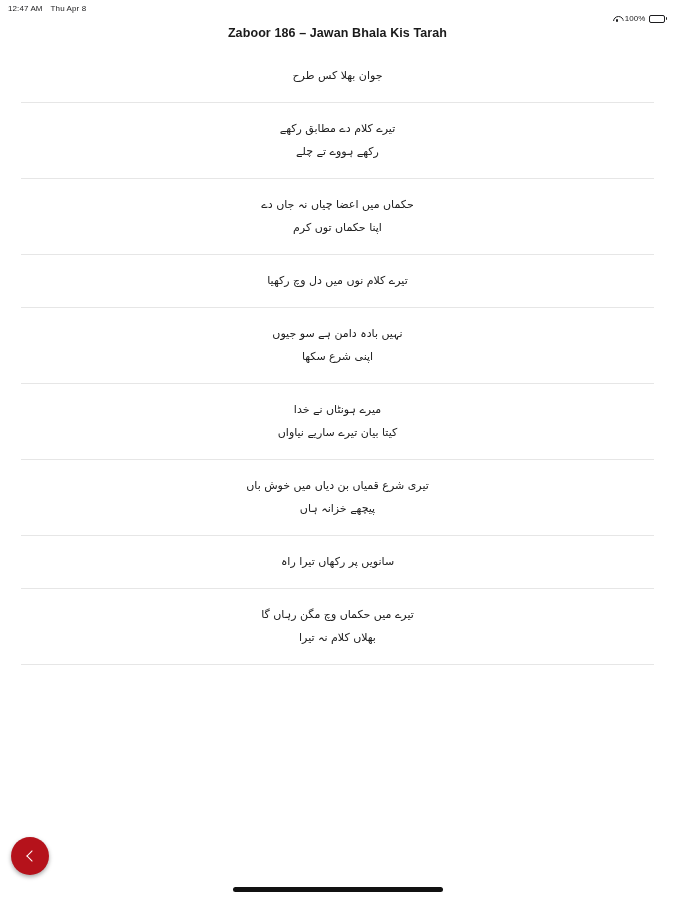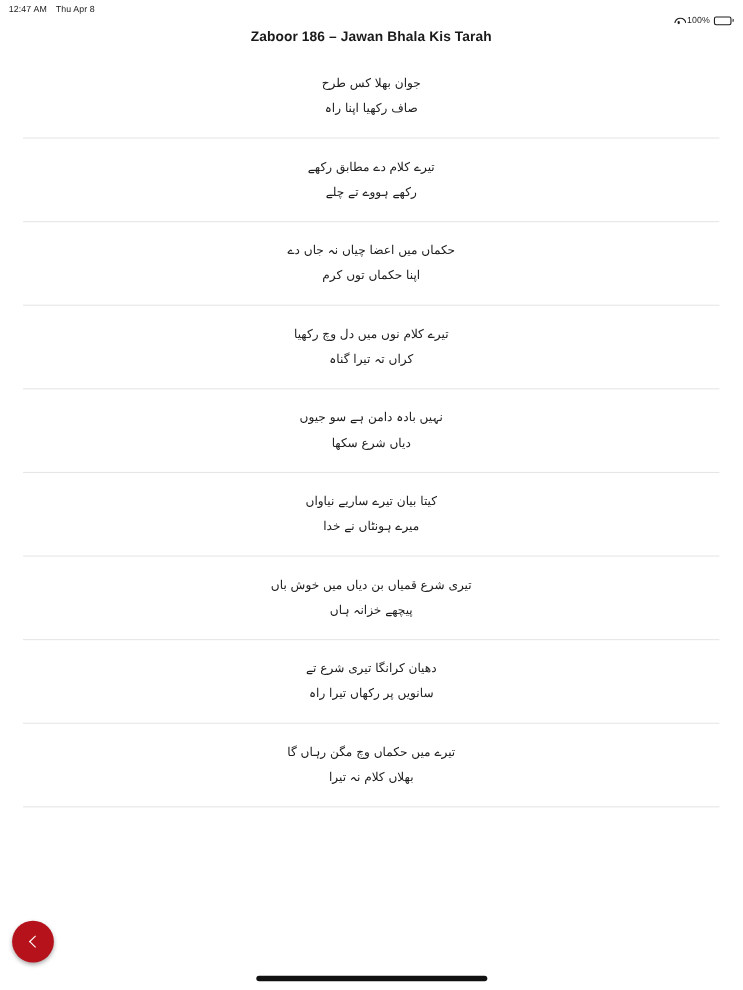--- a/index.html
+++ b/index.html
@@ -182,55 +182,52 @@
 </div>
 
 <div class="header">
   <div class="header-title">Zaboor 186 – Jawan Bhala Kis Tarah</div>
 </div>
 
 <div class="content">
 
   <div class="verse">
     <div class="verse-line">جوان بھلا کس طرح</div>
-    <div class="verse-line">صاف رکھیا اپنا راہ</div>
   </div>
 
   <div class="verse">
     <div class="verse-line">تیرے کلام دے مطابق رکھے</div>
     <div class="verse-line">رکھے ہووے تے چلے</div>
   </div>
 
   <div class="verse">
     <div class="verse-line">حکماں میں اعضا چیاں نہ جاں دے</div>
     <div class="verse-line">اپنا حکماں توں کرم</div>
   </div>
 
   <div class="verse">
     <div class="verse-line">تیرے کلام نوں میں دل وچ رکھیا</div>
-    <div class="verse-line">کراں تہ تیرا گناہ</div>
   </div>
 
   <div class="verse">
     <div class="verse-line">نہیں بادہ دامن ہے سو جیوں</div>
-    <div class="verse-line">دیاں شرع سکھا</div>
-  </div>
-
-  <div class="verse">
+    <div class="verse-line">اپنی شرع سکھا</div>
+  </div>
+
+  <div class="verse">
+    <div class="verse-line">میرے ہونٹاں نے خدا</div>
     <div class="verse-line">کیتا بیان تیرے ساریے نیاواں</div>
-    <div class="verse-line">میرے ہونٹاں نے خدا</div>
   </div>
 
   <div class="verse">
     <div class="verse-line">تیری شرع قمیاں بن دیاں میں خوش باں</div>
     <div class="verse-line">پیچھے خزانہ ہاں</div>
   </div>
 
   <div class="verse">
-    <div class="verse-line">دھیان کرانگا تیری شرع تے</div>
     <div class="verse-line">سانویں پر رکھاں تیرا راہ</div>
   </div>
 
   <div class="verse">
     <div class="verse-line">تیرے میں حکماں وچ مگن رہاں گا</div>
     <div class="verse-line">بھلاں کلام نہ تیرا</div>
   </div>
 
 </div>
 

